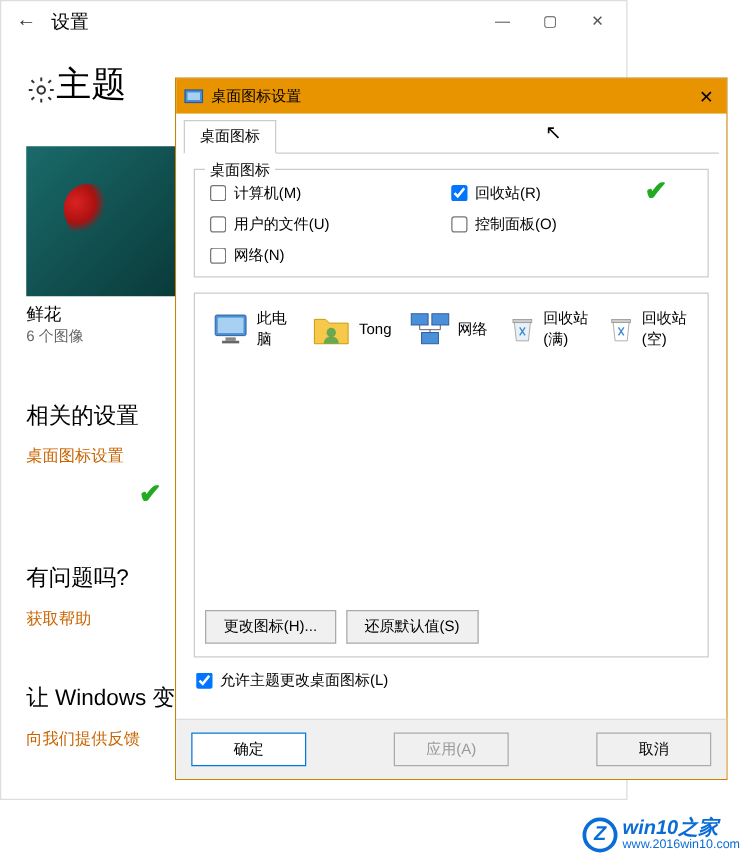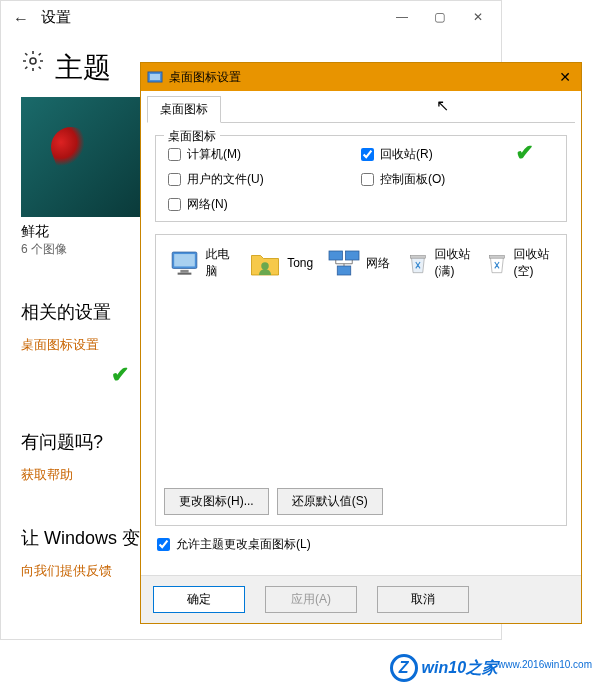--- a/index.html
+++ b/index.html
@@ -6,21 +6,21 @@
 body { width: 602px; height: 688px; background: #fff; position: relative; overflow: hidden; font-size: 12px; }
 
 
 .settings-window { position: absolute; top: 0; left: 0; width: 502px; height: 640px; border: 1px solid #ddd; background: #fff; }
 .settings-titlebar { height: 32px; display: flex; align-items: center; padding: 0 8px; }
 .settings-titlebar .back { width: 24px; font-size: 16px; color: #333; text-align: center; }
 .settings-titlebar .title { flex: 1; padding-left: 8px; font-size: 15px; }
 .settings-titlebar .winbtns { display: flex; gap: 16px; margin-right: 4px; }
 .settings-titlebar .winbtns span { width: 22px; height: 22px; display: flex; align-items: center; justify-content: center; color: #555; }
 .settings-body { padding: 16px 20px; }
-.theme-heading { display: flex; align-items: flex-start; gap: 10px; margin-bottom: 10px; }
+.theme-heading { display: flex; align-items: flex-end; margin-bottom: 30px; }
 .gear-icon svg { width: 24px; height: 24px; }
 .theme-heading h1 { font-size: 28px; font-weight: 400; }
 .thumb { width: 120px; height: 120px; background: linear-gradient(135deg,#1a6a6a,#0a3a3a); position: relative; overflow: hidden; }
 .thumb::after { content:""; position:absolute; left:30px; top:30px; width:40px; height:40px; background: radial-gradient(circle at 30% 30%, #d22 0%, #a11 40%, transparent 60%); border-radius:50% 50% 50% 0; transform: rotate(-20deg); }
 .thumb-title { margin-top: 6px; font-size: 14px; }
 .thumb-sub { font-size: 12px; color: #666; }
 .section-title { font-size: 18px; font-weight: 400; margin-top: 42px; margin-bottom: 12px; }
 .link { color: #0078d7; font-size: 13px; margin-bottom: 8px; display: block; }
 .link.orange { color: #c86400; }
 .green-check { color:#2a2; font-size:22px; font-weight:bold; }
@@ -47,28 +47,28 @@
 .iconbox { border:1px solid #ccc; flex:1; padding:10px 8px; display:flex; flex-direction:column; }
 .iconrow { display:flex; justify-content:space-around; }
 .iconitem { display:flex; align-items:center; gap:4px; font-size:12px; width:70px; }
 .iconitem svg { width:36px; height:36px; }
 .iconbtns { display:flex; justify-content:flex-start; gap:8px; margin-top:auto; padding-top:8px; }
 .btn { border:1px solid #aaa; background:#f0f0f0; padding:4px 14px; font-size:12px; min-width:92px; text-align:center; }
 .btn.disabled { color:#999; }
 
 .allow-row { padding: 10px 2px; }
 
-.dialog-footer { display:flex; justify-content:flex-start; gap:20px; padding:10px 12px; background:#f0f0f0; border-top:1px solid #ddd; }
+.dialog-footer { display:flex; justify-content:space-between; gap:20px; padding:10px 12px; background:#f0f0f0; border-top:1px solid #ddd; }
 .dialog-footer .btn.primary { border:1px solid #0078d7; background:#fff; }
 
 .cursor { position:absolute; top:96px; left:436px; font-size:16px; color:#000; pointer-events:none; }
 
 .watermark { position:absolute; bottom:6px; right:10px; display:flex; align-items:center; gap:4px; }
 .watermark .zlogo { width:28px; height:28px; border-radius:50%; border:3px solid #0a6cd6; display:flex; align-items:center; justify-content:center; color:#0a6cd6; font-weight:bold; font-style:italic; font-size:16px; }
-.watermark .wtxt { display:flex; flex-direction:row; line-height:1; }
+.watermark .wtxt { display:flex; flex-direction:column; line-height:1; }
 .watermark .wtxt .l1 { font-size:16px; font-weight:bold; color:#0a6cd6; font-style:italic; }
 .watermark .wtxt .l2 { font-size:10px; color:#0a6cd6; }
 </style>
 </head>
 <body>
 
 <div class="settings-window">
   <div class="settings-titlebar">
     <span class="back">←</span>
     <span class="title">设置</span>

